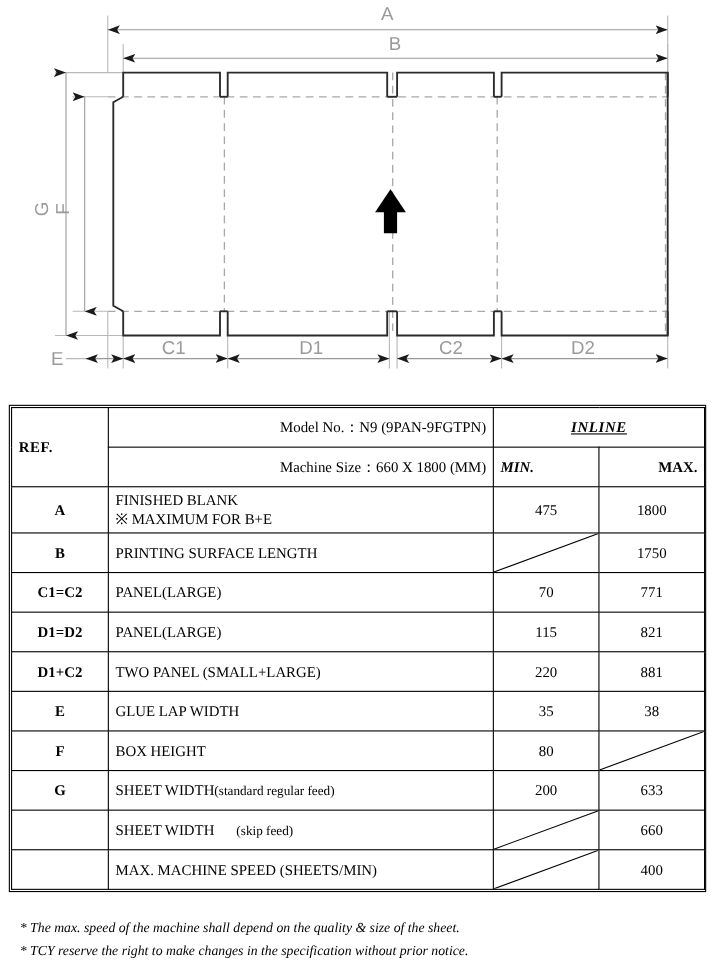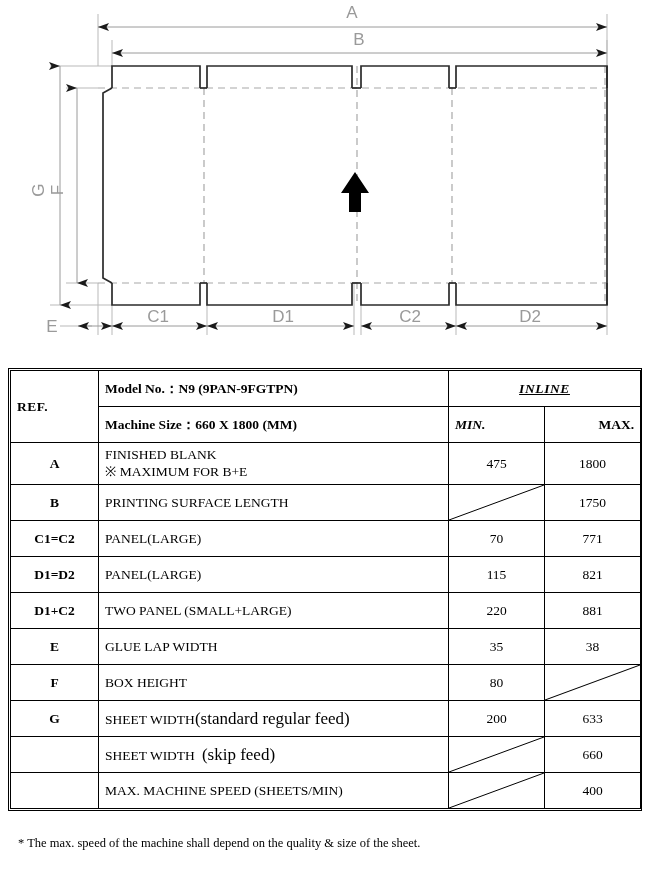--- a/index.html
+++ b/index.html
@@ -68,44 +68,44 @@
   }
   .cell-ref-head {
     text-align: left;
     font-weight: bold;
     font-size: 14px;
     letter-spacing: .5px;
   }
   .cell-desc { text-align: left; }
   .cell-num  { text-align: center; font-size: 13.5px; margin-left: 40px; }
   .cell-model {
-    font-weight: bold;
+    font-weight: normal;
     font-size: 13.5px;
-    text-align: left;
+    text-align: right;
   }
   .cell-inline {
     text-align: center;
     font-style: italic;
     font-weight: bold;
     font-size: 14px;
     letter-spacing: .6px;
     text-decoration: underline;
   }
   .cell-min-head {
     text-align: left;
     font-style: italic;
     font-weight: bold;
     font-size: 13.5px;
   }
   .cell-max-head {
     text-align: right;
     font-weight: bold;
     font-size: 13.5px;
   }
-  .small-paren { font-size: 17px; font-family: Liberation Serif, serif; }
+  .small-paren { font-size: 12px; font-family: Liberation Serif, serif; }
 
   .r-head  { height: 36px; }
   .r-std   { height: 36px; }
   .r-tall  { height: 42px; }
 
   .two-line { line-height: 1.25; margin-left: 48px; }
 
   
   .diag {
     position: absolute;
@@ -116,21 +116,21 @@
 
   
   #footnotes {
     position: absolute;
     left: 18px;
     top: 833px;
     width: 610px;
     font-size: 12.5px;
     line-height: 1.65;
   }
-  #footnotes div { white-space: nowrap; }
+  #footnotes div { white-space: nowrap; font-style: italic; }
 </style>
 </head>
 <body>
 
 <div id="diagram-area">
   <svg id="diagram-svg" width="651" height="360" viewBox="0 0 651 360">
 
     <g stroke="#b9b9b9" stroke-width="1" fill="none">
       <line x1="98" y1="14" x2="98" y2="66"></line>
       <line x1="607" y1="14" x2="607" y2="66"></line>
@@ -320,21 +320,21 @@
 
       <tr class="r-std">
         <td class="cell-ref">G</td>
         <td class="cell-desc"><span>SHEET WIDTH</span><span class="small-paren">(standard regular feed)</span></td>
         <td class="cell-num">200</td>
         <td class="cell-num">633</td>
       </tr>
 
       <tr class="r-std">
         <td class="cell-ref"></td>
-        <td class="cell-desc"><span>SHEET WIDTH</span><span class="small-paren" style="padding-left:7px">(skip feed)</span></td>
+        <td class="cell-desc"><span>SHEET WIDTH</span><span class="small-paren" style="padding-left:20px">(skip feed)</span></td>
         <td class="cell-num">
             <span class="diag">
             <svg viewBox="0 0 100 100" preserveAspectRatio="none">
                 <line x1="0" y1="100" x2="100" y2="0" stroke="#000" stroke-width="1" vector-effect="non-scaling-stroke"></line>
               </svg>
           </span>
           </td>
         <td class="cell-num">660</td>
       </tr>
 
@@ -349,13 +349,14 @@
           </span>
           </td>
         <td class="cell-num">400</td>
       </tr>
     </tbody>
   </table>
 </div>
 
 <div id="footnotes">
   <div>* The max. speed of the machine shall depend on the quality &amp; size of the sheet.</div>
+  <div>* TCY reserve the right to make changes in the specification without prior notice.</div>
 </div>
 
 </body></html>

